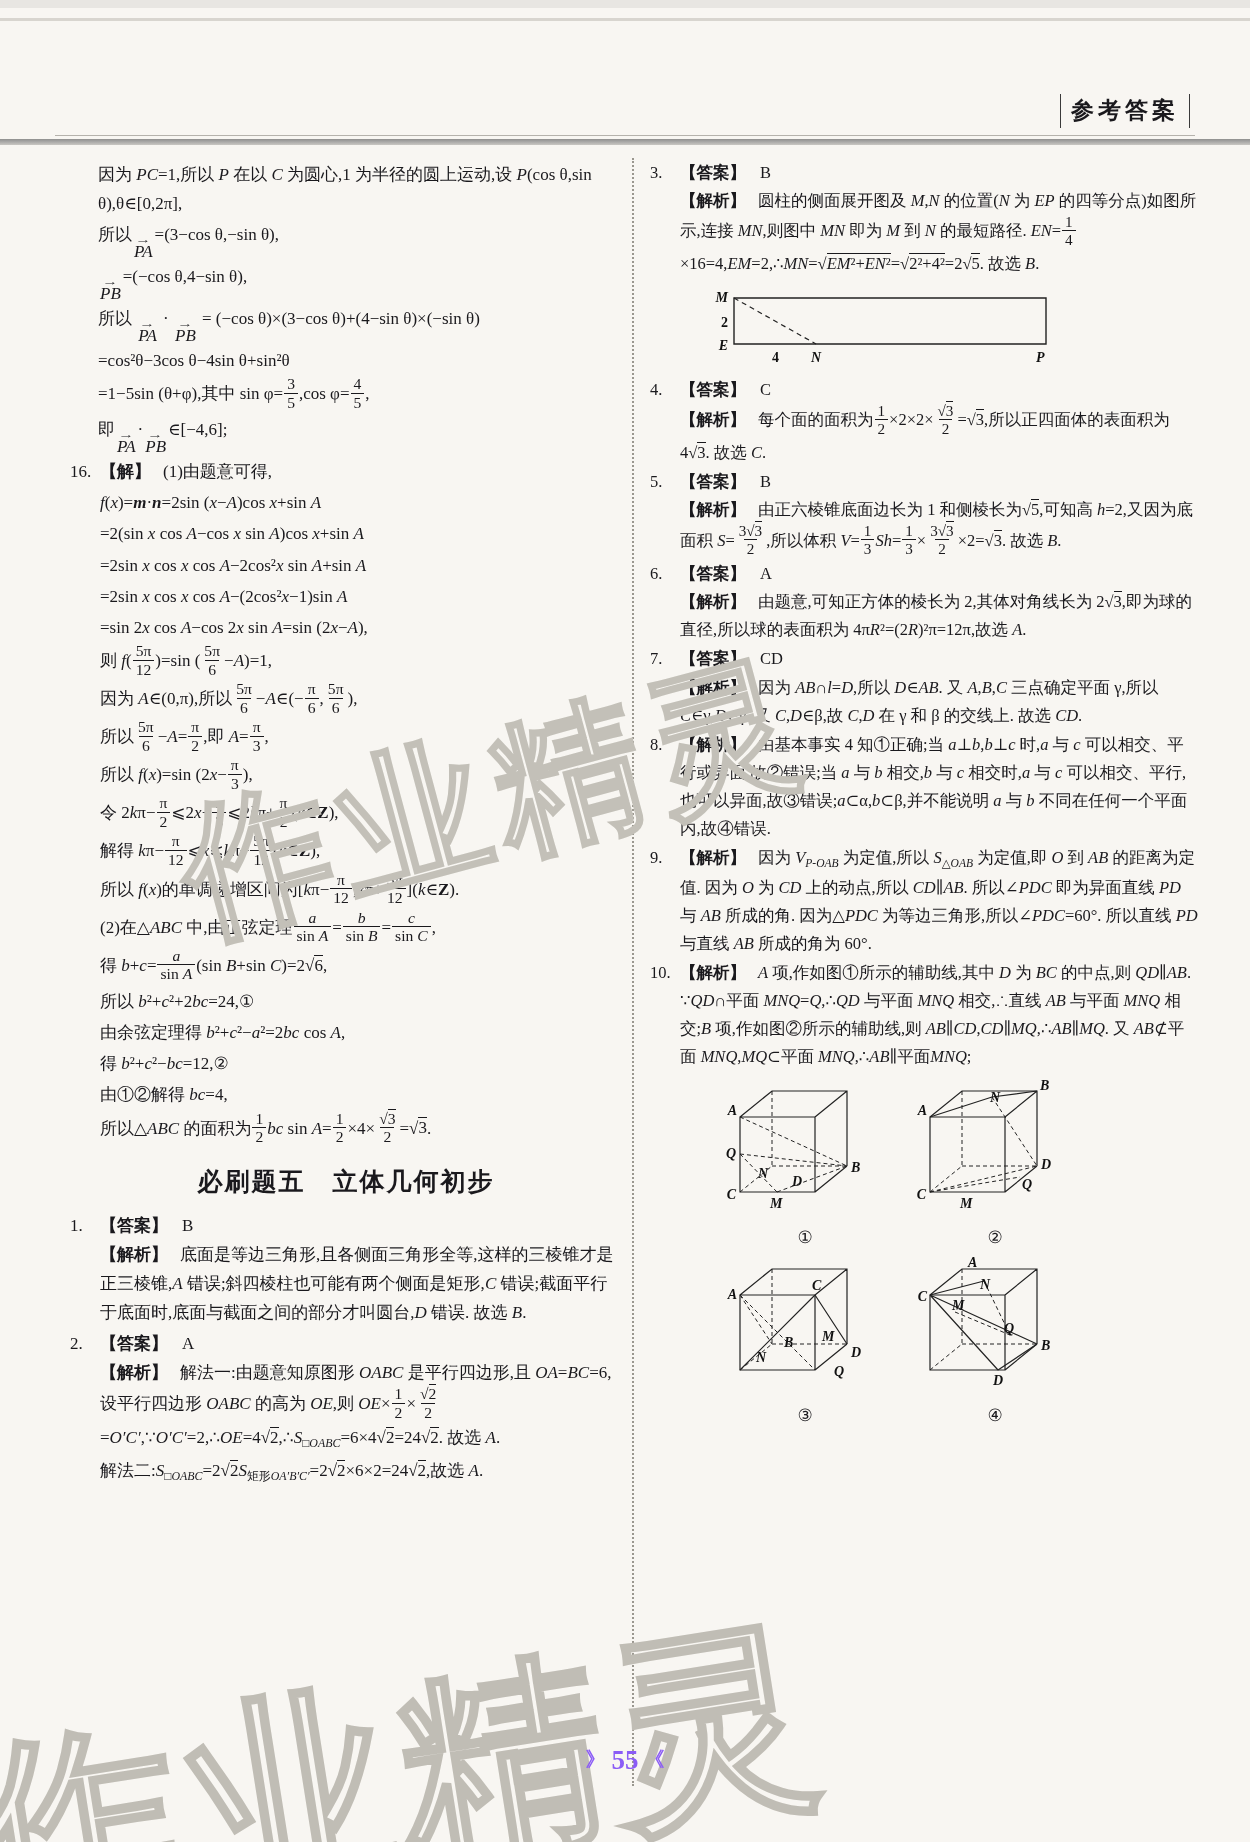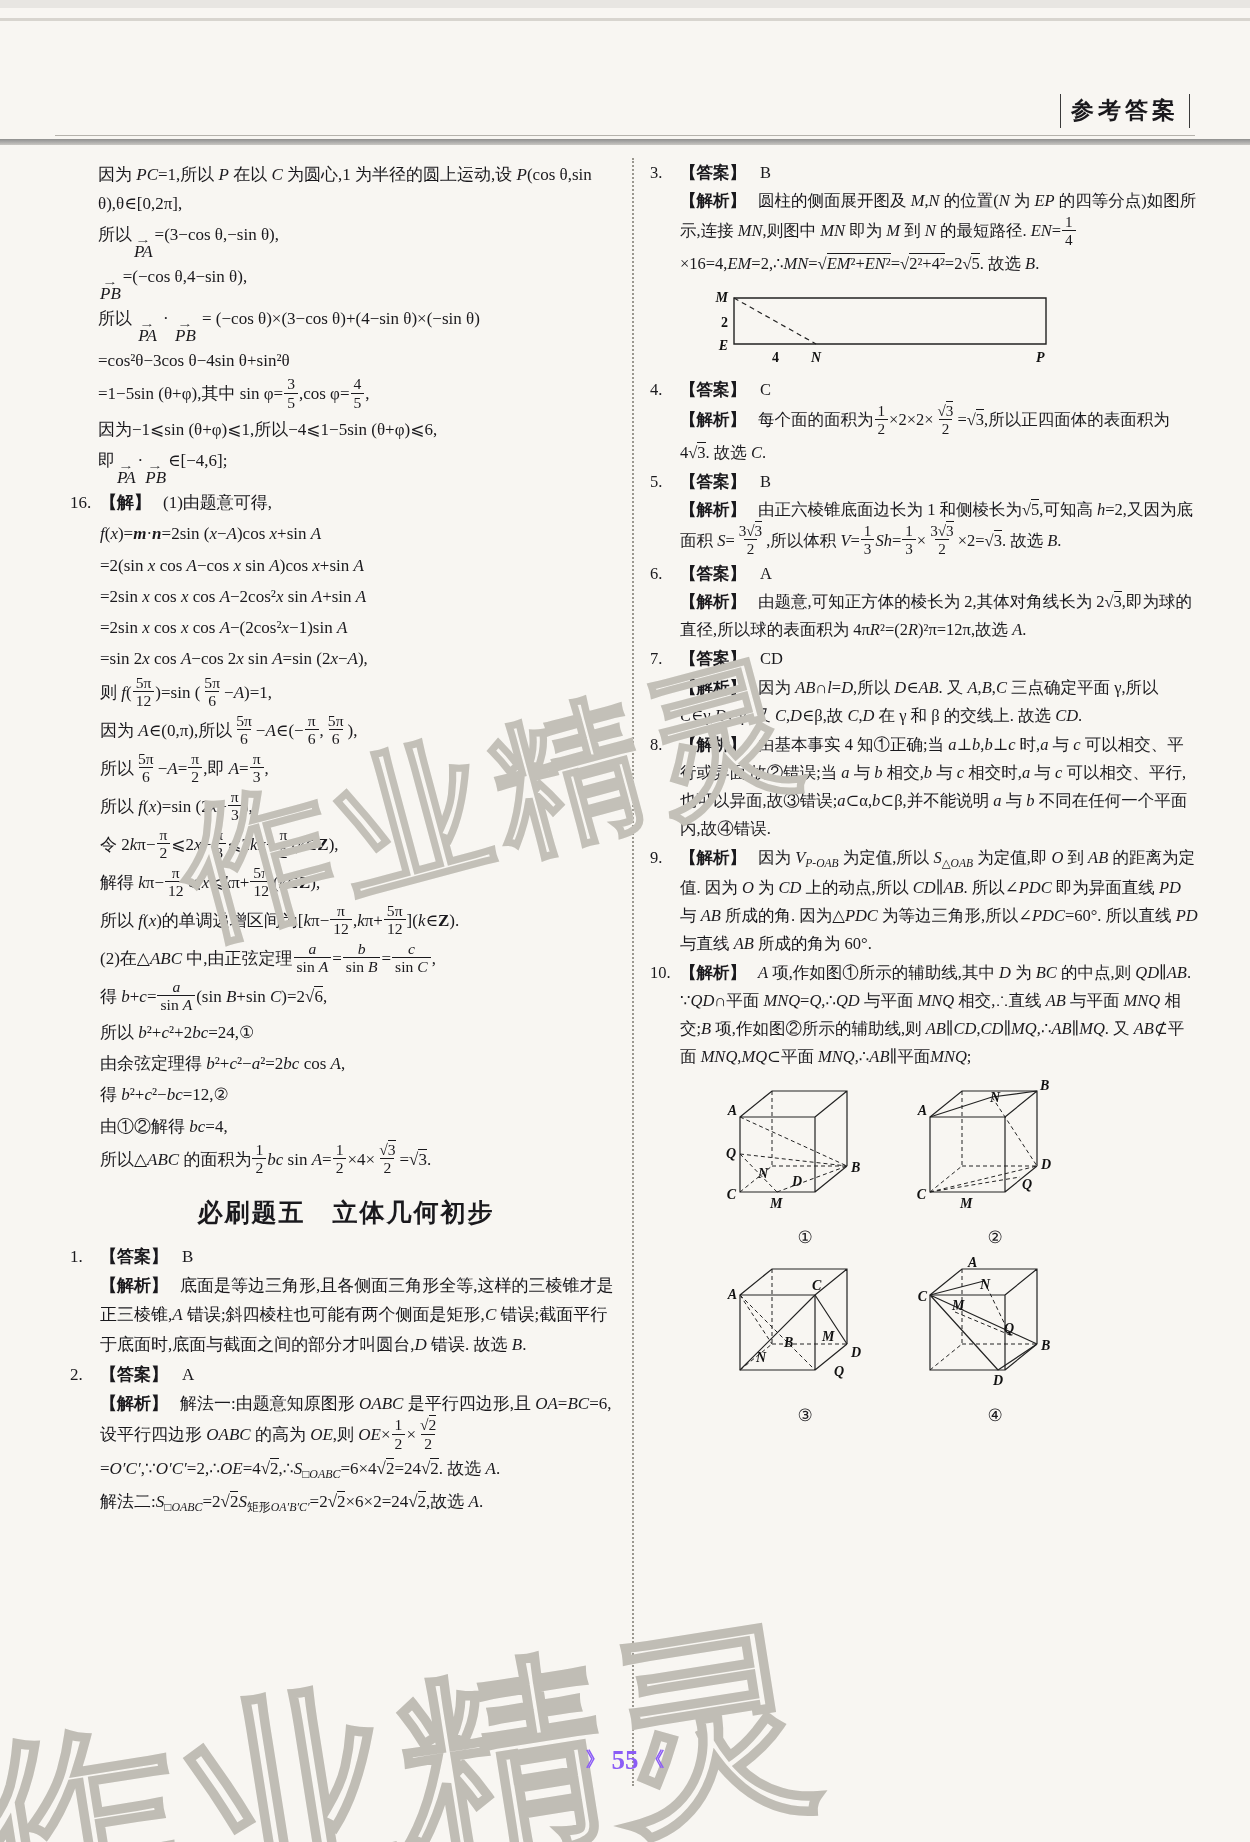--- a/index.html
+++ b/index.html
@@ -83,21 +83,21 @@
                 <span><i>PA</i></span>
               </span> · <span class="vec">
                 <span class="varr">→</span>
                 <span><i>PB</i></span>
               </span> = (−cos θ)×(3−cos θ)+(4−sin θ)×(−sin θ)</div><div class="math mblock">=cos²θ−3cos θ−4sin θ+sin²θ</div><div class="math mblock">=1−5sin (θ+φ),其中 sin φ=<span class="fr">
                 <span class="fn">3</span>
                 <span class="fd">5</span>
               </span>,cos φ=<span class="fr">
                 <span class="fn">4</span>
                 <span class="fd">5</span>
-              </span>,</div><div class="math mblock">因为−1⩽sin (θ+φ)⩽1,所以−4⩽1−5sin (θ+φ)⩽6,</div><div class="math mblock">即<span class="vec">
+              </span>,</div><div class="math mblock">即<span class="vec">
                 <span class="varr">→</span>
                 <span><i>PA</i></span>
               </span>·<span class="vec">
                 <span class="varr">→</span>
                 <span><i>PB</i></span>
               </span>∈[−4,6];</div></span>
       </div>
       <div class="item">
         <span class="num">16.</span>
         <span class="etag">【解】</span><span><span class="math minline">(1)由题意可得,</span><div class="math mblock"><i>f</i>(<i>x</i>)=<b class="bi"><i>m</i></b>·<b class="bi"><i>n</i></b>=2sin (<i>x</i>−<i>A</i>)cos <i>x</i>+sin <i>A</i></div><div class="math mblock">=2(sin <i>x</i> cos <i>A</i>−cos <i>x</i> sin <i>A</i>)cos <i>x</i>+sin <i>A</i></div><div class="math mblock">=2sin <i>x</i> cos <i>x</i> cos <i>A</i>−2cos²<i>x</i> sin <i>A</i>+sin <i>A</i></div><div class="math mblock">=2sin <i>x</i> cos <i>x</i> cos <i>A</i>−(2cos²<i>x</i>−1)sin <i>A</i></div><div class="math mblock">=sin 2<i>x</i> cos <i>A</i>−cos 2<i>x</i> sin <i>A</i>=sin (2<i>x</i>−<i>A</i>),</div><div class="math mblock">则 <i>f</i>(<span class="fr">

